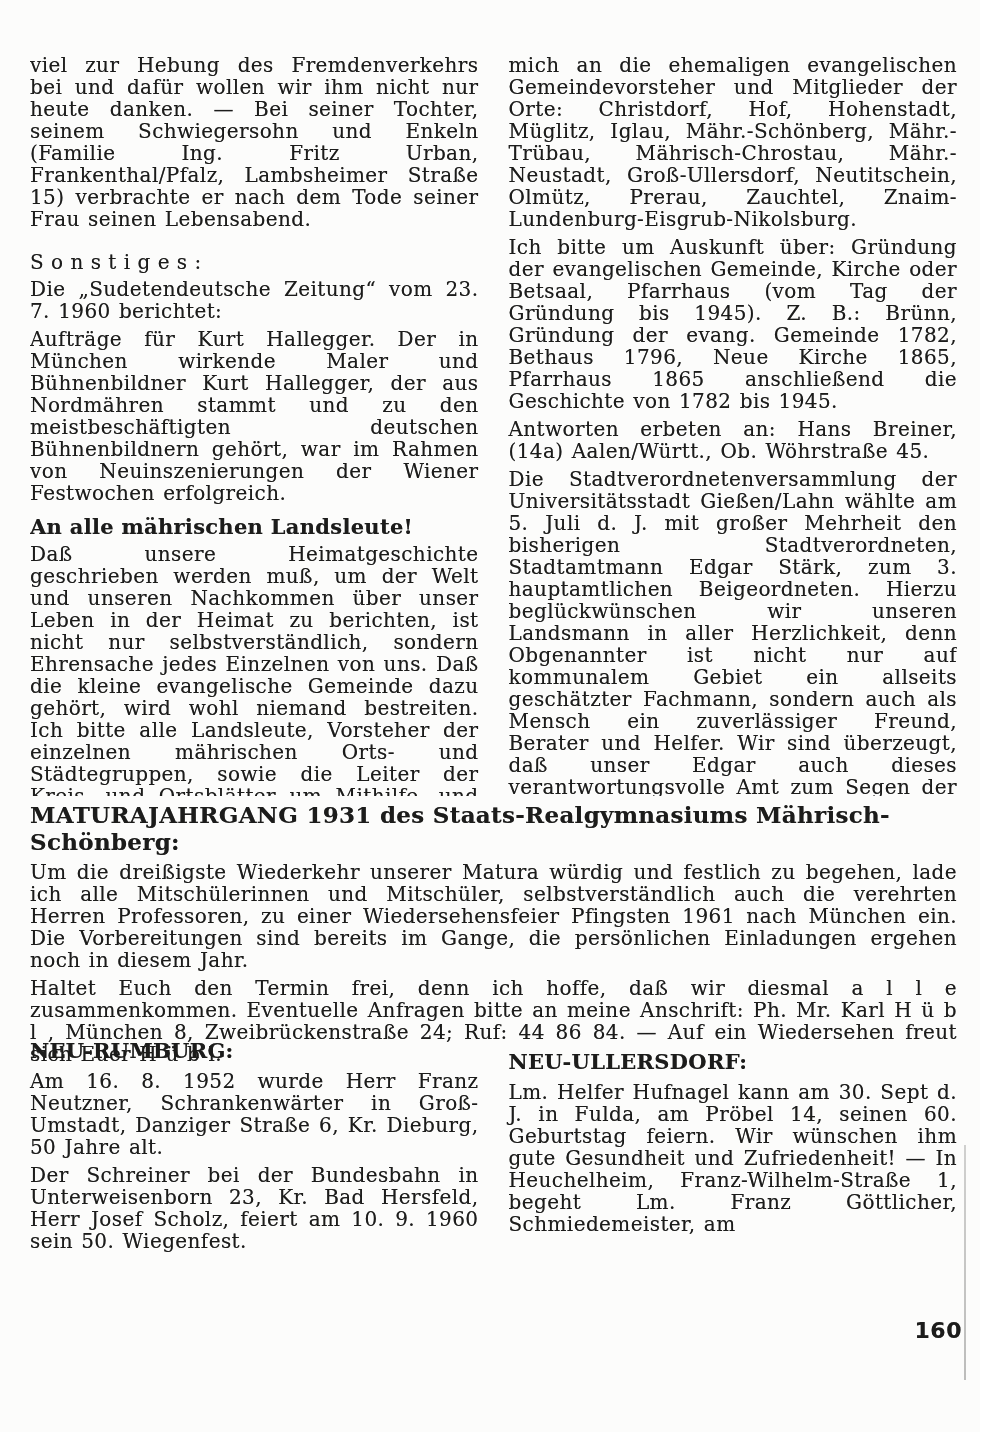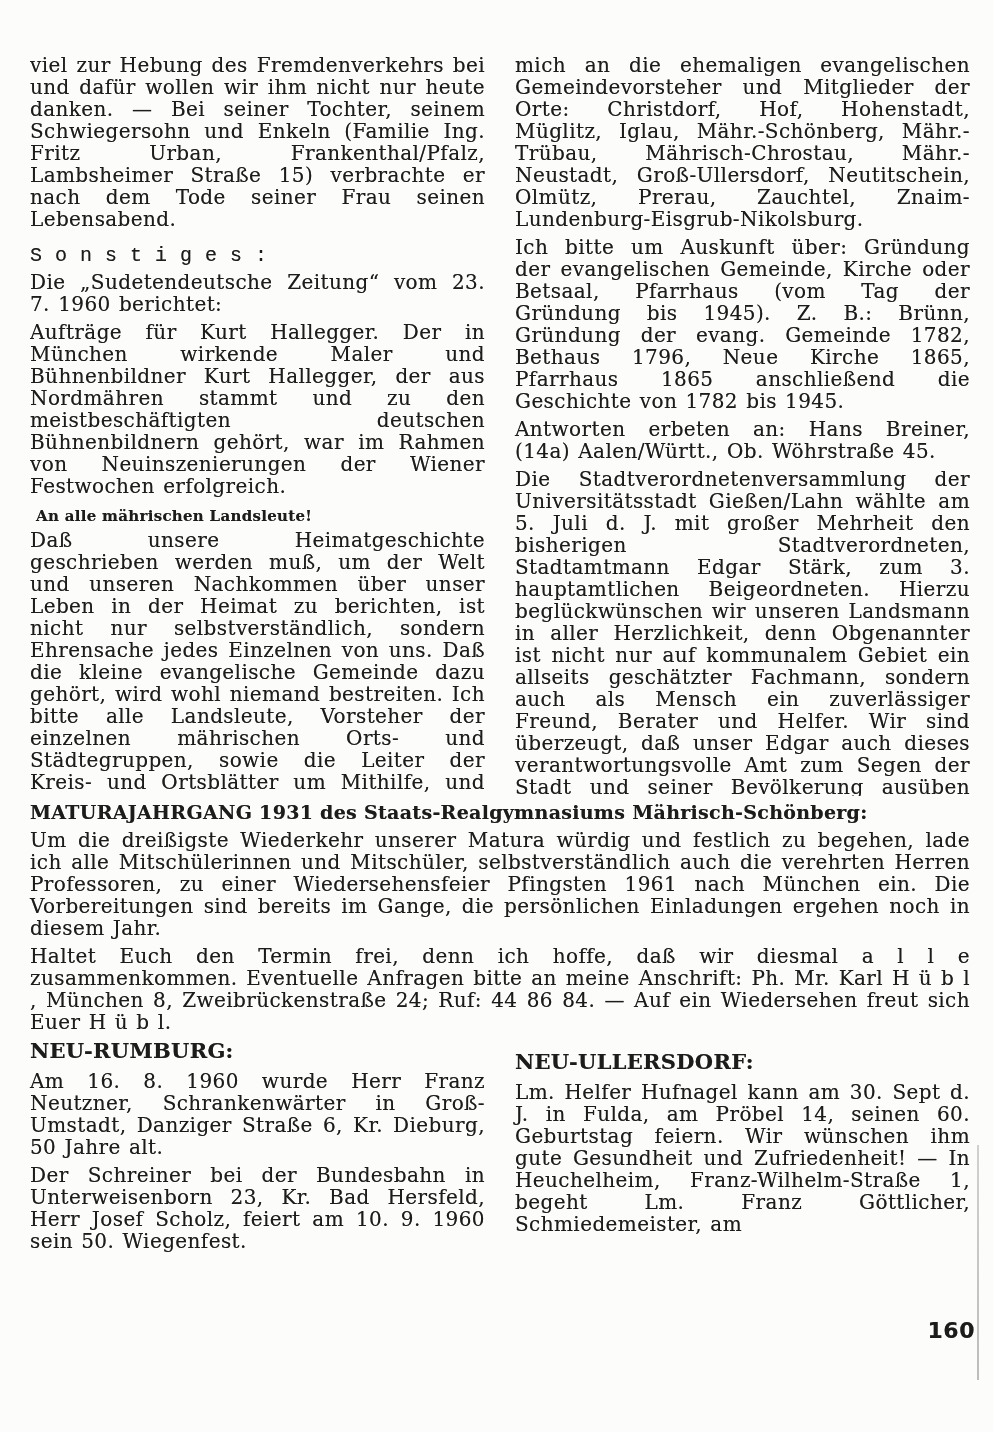--- a/index.html
+++ b/index.html
@@ -6,21 +6,20 @@
 
   .page {
     position: relative;
     width: 980px;
     height: 1432px;
     background: #fcfcfb;
     color: #1c1c1b;
     font-family: "DejaVu Serif", "Liberation Serif", serif;
     overflow: hidden;
     text-shadow: 0 0 0.3px rgba(25,25,25,0.55);
-    padding-left: 13px;
   }
 
   .cols {
     position: absolute;
     left: 30px;
     right: 23px;
     display: flex;
     gap: 30px;
   }
   .top-cols    { top: 54px; height: 742px; overflow: hidden; }
@@ -42,34 +41,33 @@
     word-spacing: 1.5px;
     text-align: justify;
     margin: 0 0 6px 0;
     hyphens: auto;
     -webkit-hyphens: auto;
   }
 
   b { font-weight: 400; }
 
   .head-bold {
-    font-size: 15px;
+    font-size: 21px;
     font-weight: 700;
     letter-spacing: 0.3px;
-    margin: 10px 0 4px 6px;
+    margin: 10px 0 4px 0;
   }
-  .middle .head-bold { font-size: 19px; margin: 0 0 6px 0; }
+  .middle .head-bold { font-size: 23px; margin: 0 0 6px 0; }
   .bottom-cols .head-bold { font-size: 21px; margin: 0 0 7px 0; }
   .head-bold.mt { margin-top: 11px; }
 
   .spaced-head {
     font-size: 20px;
     letter-spacing: 0.5px;
-    margin: 14px 0 4px 0;
-    font-family: Liberation Mono, monospace;
+    margin: 20px 0 4px 0;
   }
 
   .pageno {
     position: absolute;
     top: 1318px;
     right: 18px;
     font-family: "DejaVu Sans", "Liberation Sans", sans-serif;
     font-weight: 700;
     font-size: 22px;
     letter-spacing: 0.5px;
@@ -110,21 +108,21 @@
 
   <section class="middle">
     <p class="head-bold">MATURAJAHRGANG 1931 des Staats-Realgymnasiums Mährisch-Schönberg:</p>
     <p class="body"><span>Um die dreißigste Wiederkehr unserer Matura würdig und festlich zu begehen, lade ich alle Mitschülerinnen und Mitschüler, selbstverständlich auch die verehrten Herren Professoren, zu einer </span><b>Wiedersehensfeier Pfingsten 1961 nach München</b><span> ein. Die Vorbereitungen sind bereits im Gange, die persönlichen Einladungen ergehen noch in diesem Jahr.</span></p>
     <p class="body"><span>Haltet Euch den Termin frei, denn ich hoffe, daß wir diesmal a l l e zusammenkommen. Eventuelle Anfragen bitte an meine Anschrift: </span><b>Ph. Mr. Karl H ü b l , München 8, Zweibrückenstraße 24; Ruf: 44 86 84.</b><span> — Auf ein Wiedersehen freut sich Euer H ü b l.</span></p>
   </section>
 
   <section class="cols bottom-cols">
     <div class="col">
       <p class="head-bold">NEU-RUMBURG:</p>
-      <p class="body"><span>Am 16. 8. 1960 wurde Herr </span><b>Franz Neutzner,</b><span> Schrankenwärter in Groß-Umstadt, Danziger Straße 6, Kr. Dieburg, 50 Jahre alt.</span></p>
+      <p class="body"><span>Am 16. 8. 1952 wurde Herr </span><b>Franz Neutzner,</b><span> Schrankenwärter in Groß-Umstadt, Danziger Straße 6, Kr. Dieburg, 50 Jahre alt.</span></p>
       <p class="body"><span>Der Schreiner bei der Bundesbahn in Unterweisenborn 23, Kr. Bad Hersfeld, Herr </span><b>Josef Scholz,</b><span> feiert am 10. 9. 1960 sein 50. Wiegenfest.</span></p>
     </div>
 
     <div class="col">
       <p class="head-bold mt">NEU-ULLERSDORF:</p>
       <p class="body"><span>Lm. </span><b>Helfer Hufnagel</b><span> kann am 30. Sept d. J. in Fulda, am Pröbel 14, seinen 60. Geburtstag feiern. Wir wünschen ihm gute Gesundheit und Zufriedenheit! — In Heuchelheim, Franz-Wilhelm-Straße 1, begeht Lm. </span><b>Franz Göttlicher,</b><span> Schmiedemeister, am</span></p>
     </div>
   </section>
 
   <div class="scan-line"></div>

